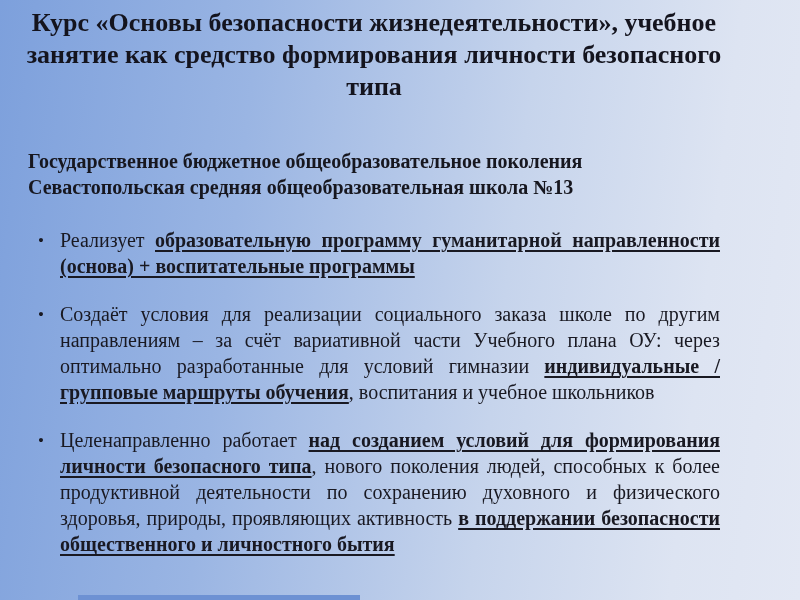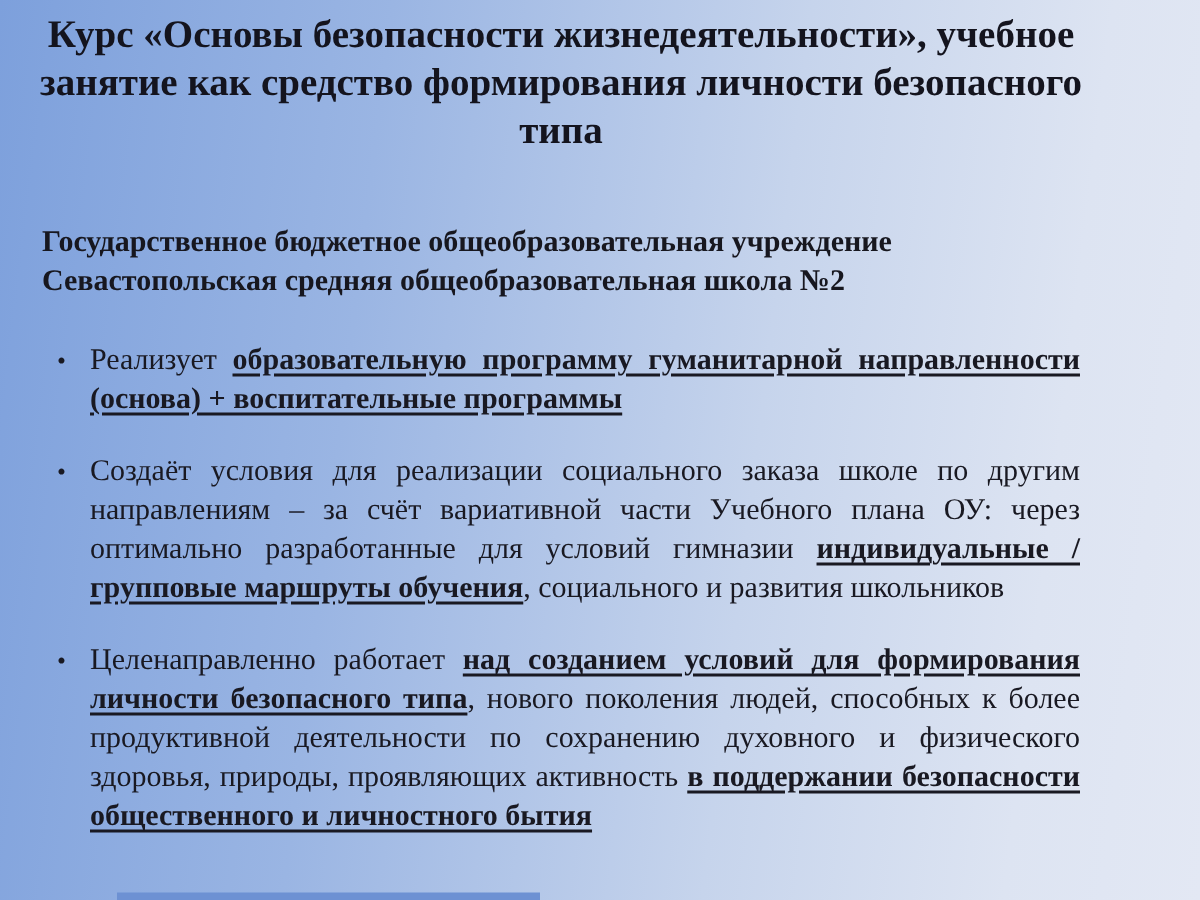--- a/index.html
+++ b/index.html
@@ -73,34 +73,34 @@
   }
 </style>
 </head>
 <body>
 
 <div class="slide">
 
   <h1 class="title">Курс «Основы безопасности жизнедеятельности», учебное занятие как средство формирования личности безопасного типа</h1>
 
   <div class="org">
-    <div>Государственное бюджетное общеобразовательная учреждение</div>
-    <div>Севастопольская средняя общеобразовательная школа №2</div>
+    <div>Государственное бюджетное общеобразовательное поколения</div>
+    <div>Севастопольская средняя общеобразовательная школа №13</div>
   </div>
 
   <div class="bullets">
 
     <div class="bullet">
       <span class="marker">•</span>
       <p class="bullet-text"><span>Реализует </span><span class="u">образовательную программу гуманитарной направленности (основа) + воспитательные программы</span></p>
     </div>
 
     <div class="bullet">
       <span class="marker">•</span>
-      <p class="bullet-text"><span>Создаёт условия для реализации социального заказа школе по другим направлениям – за счёт вариативной части Учебного плана ОУ: через оптимально разработанные для условий гимназии </span><span class="u">индивидуальные / групповые маршруты обучения</span><span>, социального и развития школьников</span></p>
+      <p class="bullet-text"><span>Создаёт условия для реализации социального заказа школе по другим направлениям – за счёт вариативной части Учебного плана ОУ: через оптимально разработанные для условий гимназии </span><span class="u">индивидуальные / групповые маршруты обучения</span><span>, воспитания и учебное школьников</span></p>
     </div>
 
     <div class="bullet">
       <span class="marker">•</span>
       <p class="bullet-text"><span>Целенаправленно работает </span><span class="u">над созданием условий для формирования личности безопасного типа</span><span>, нового поколения людей, способных к более продуктивной деятельности по сохранению духовного и физического здоровья, природы, проявляющих активность </span><span class="u">в поддержании безопасности общественного и личностного бытия</span></p>
     </div>
 
   </div>
 
   <div class="accent-bar"></div>

